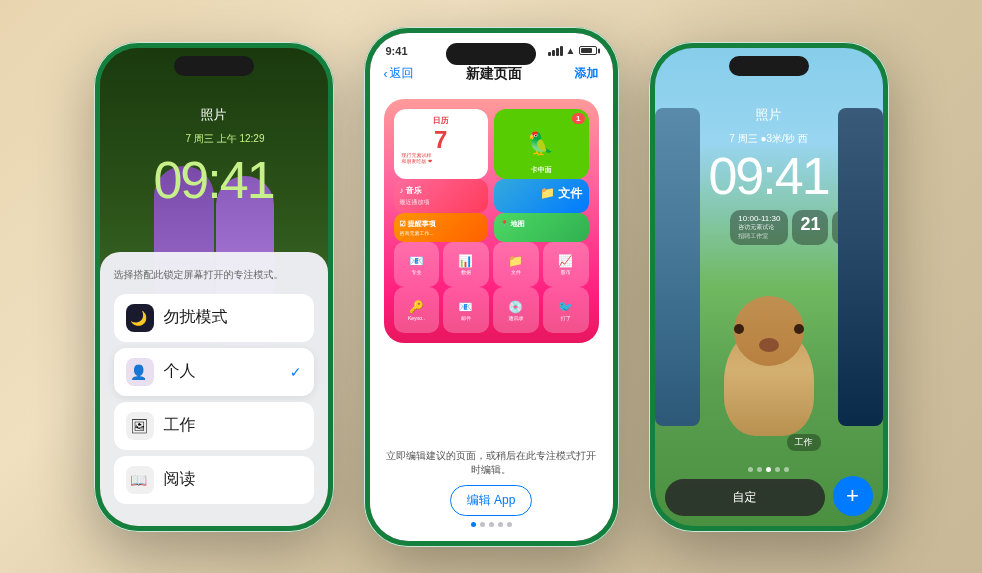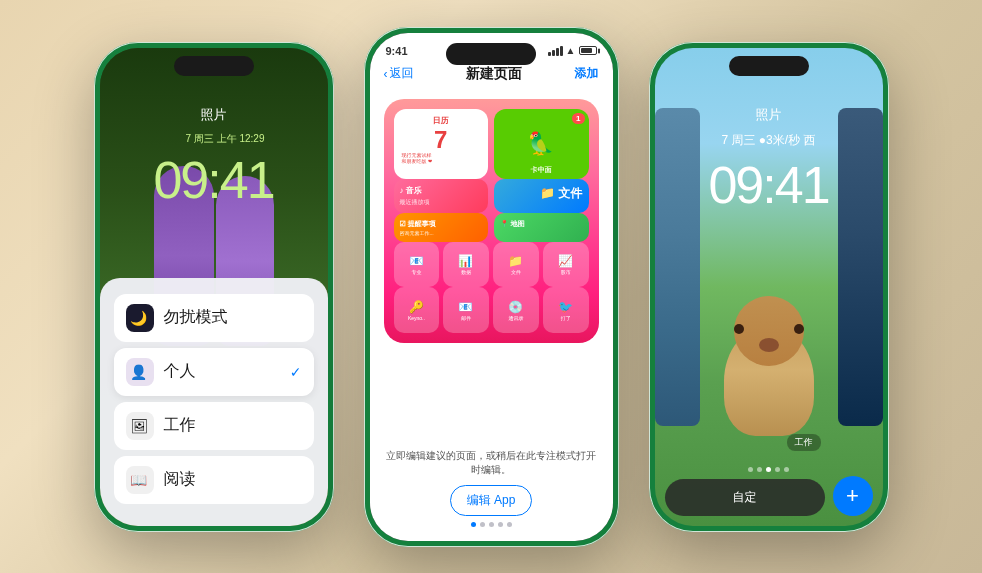--- a/index.html
+++ b/index.html
@@ -413,23 +413,23 @@
       text-align: center;
     }
     .phone3-title {
       color: white;
       font-size: 13px;
       font-weight: 500;
       margin-bottom: 8px;
     }
     .phone3-time-small {
       color: white;
-      font-size: 12px;
+      font-size: 10px;
       font-weight: 500;
-      margin-bottom: 10px;
+      margin-bottom: 4px;
     }
     .phone3-time-big {
       color: white;
       font-size: 52px;
       font-weight: 200;
       letter-spacing: -2px;
       line-height: 1;
     }
     .phone3-widgets {
       position: relative;
@@ -595,20 +595,21 @@
     <div class="notch"></div>
 
     <div class="phone1-top-section">
       <div style="height:28px;"></div>
       <div class="phone1-title">照片</div>
       <div class="phone1-time-small">7 周三 上午 12:29</div>
       <div class="phone1-time-big">09:41</div>
     </div>
 
     <div class="focus-modal">
+      <div class="focus-modal-desc">选择搭配此锁定屏幕打开的专注模式。</div>
 
       <div class="focus-item">
         <div class="focus-item-icon" style="background:#1a1a2e;">🌙</div>
         <div class="focus-item-label">勿扰模式</div>
       </div>
 
       <div class="focus-item active">
         <div class="focus-item-icon" style="background:#e8e0f0;">👤</div>
         <div class="focus-item-label">个人</div>
         <div class="focus-item-check">✓</div>
@@ -780,20 +781,35 @@
       <div style="position:absolute;top:28px;right:20px;width:10px;height:10px;background:#3a2010;border-radius:50%;"></div>
     </div>
 
     <div class="phone3-top">
       <div style="height:28px;"></div>
       <div class="phone3-title">照片</div>
       <div class="phone3-time-small">7 周三 ●3米/秒 西</div>
       <div class="phone3-time-big">09:41</div>
     </div>
 
+    <div class="phone3-widgets">
+      <div class="phone3-widget-row">
+        <div class="ph3-widget">
+          <div>10:00-11:30</div>
+          <div style="font-size:6px;opacity:0.8;">咨访元素试论</div>
+          <div style="font-size:6px;opacity:0.7;">招聘工作室</div>
+        </div>
+        <div class="ph3-cal-widget">
+          <div class="ph3-cal-num">21</div>
+        </div>
+        <div class="ph3-widget">
+          <div>07:00</div>
+        </div>
+      </div>
+    </div>
 
     <div class="phone3-bottom">
       <div style="text-align:center;margin-bottom:4px;">
         <span class="work-label">工作</span>
       </div>
       <div class="page-dots">
         <div class="dot inactive" style="background:rgba(255,255,255,0.5);"></div>
         <div class="dot inactive" style="background:rgba(255,255,255,0.5);"></div>
         <div class="dot" style="background:white;"></div>
         <div class="dot inactive" style="background:rgba(255,255,255,0.5);"></div>

